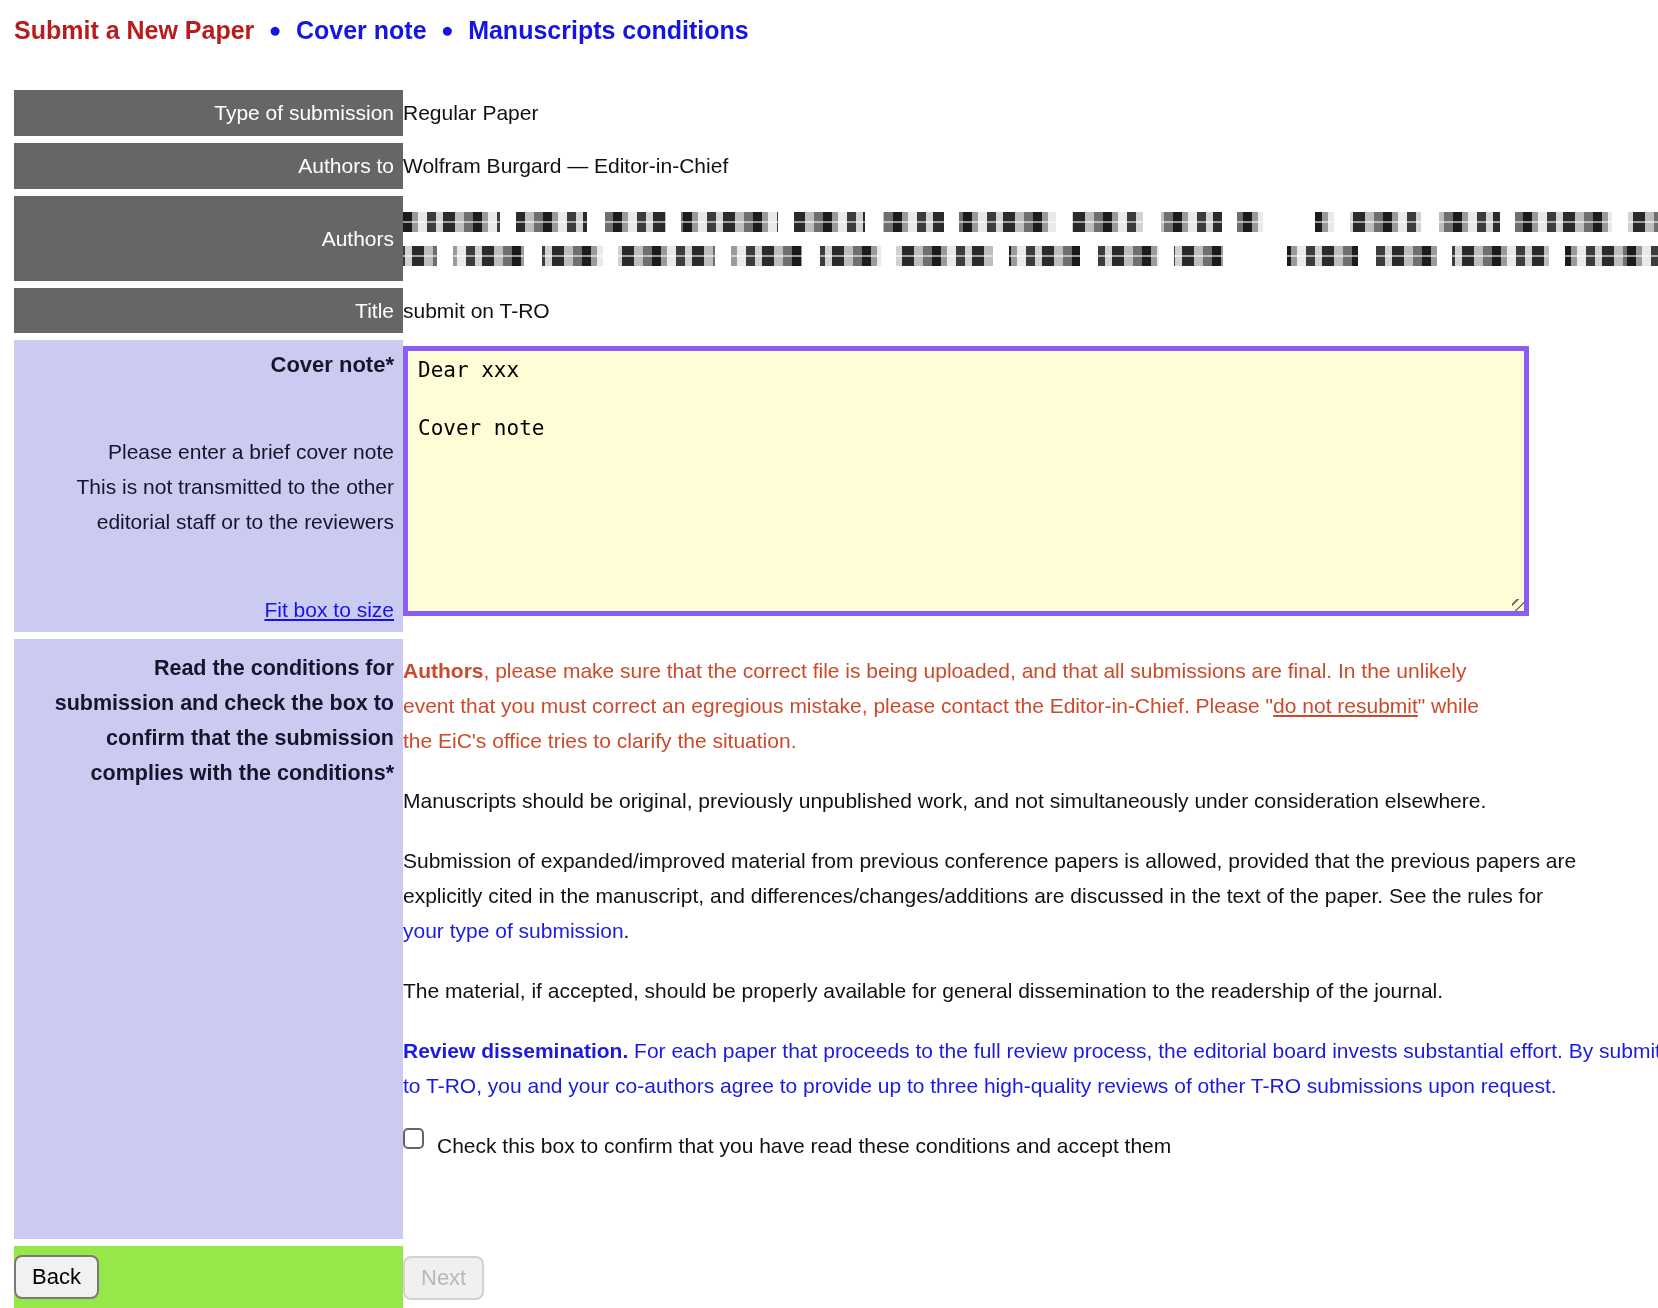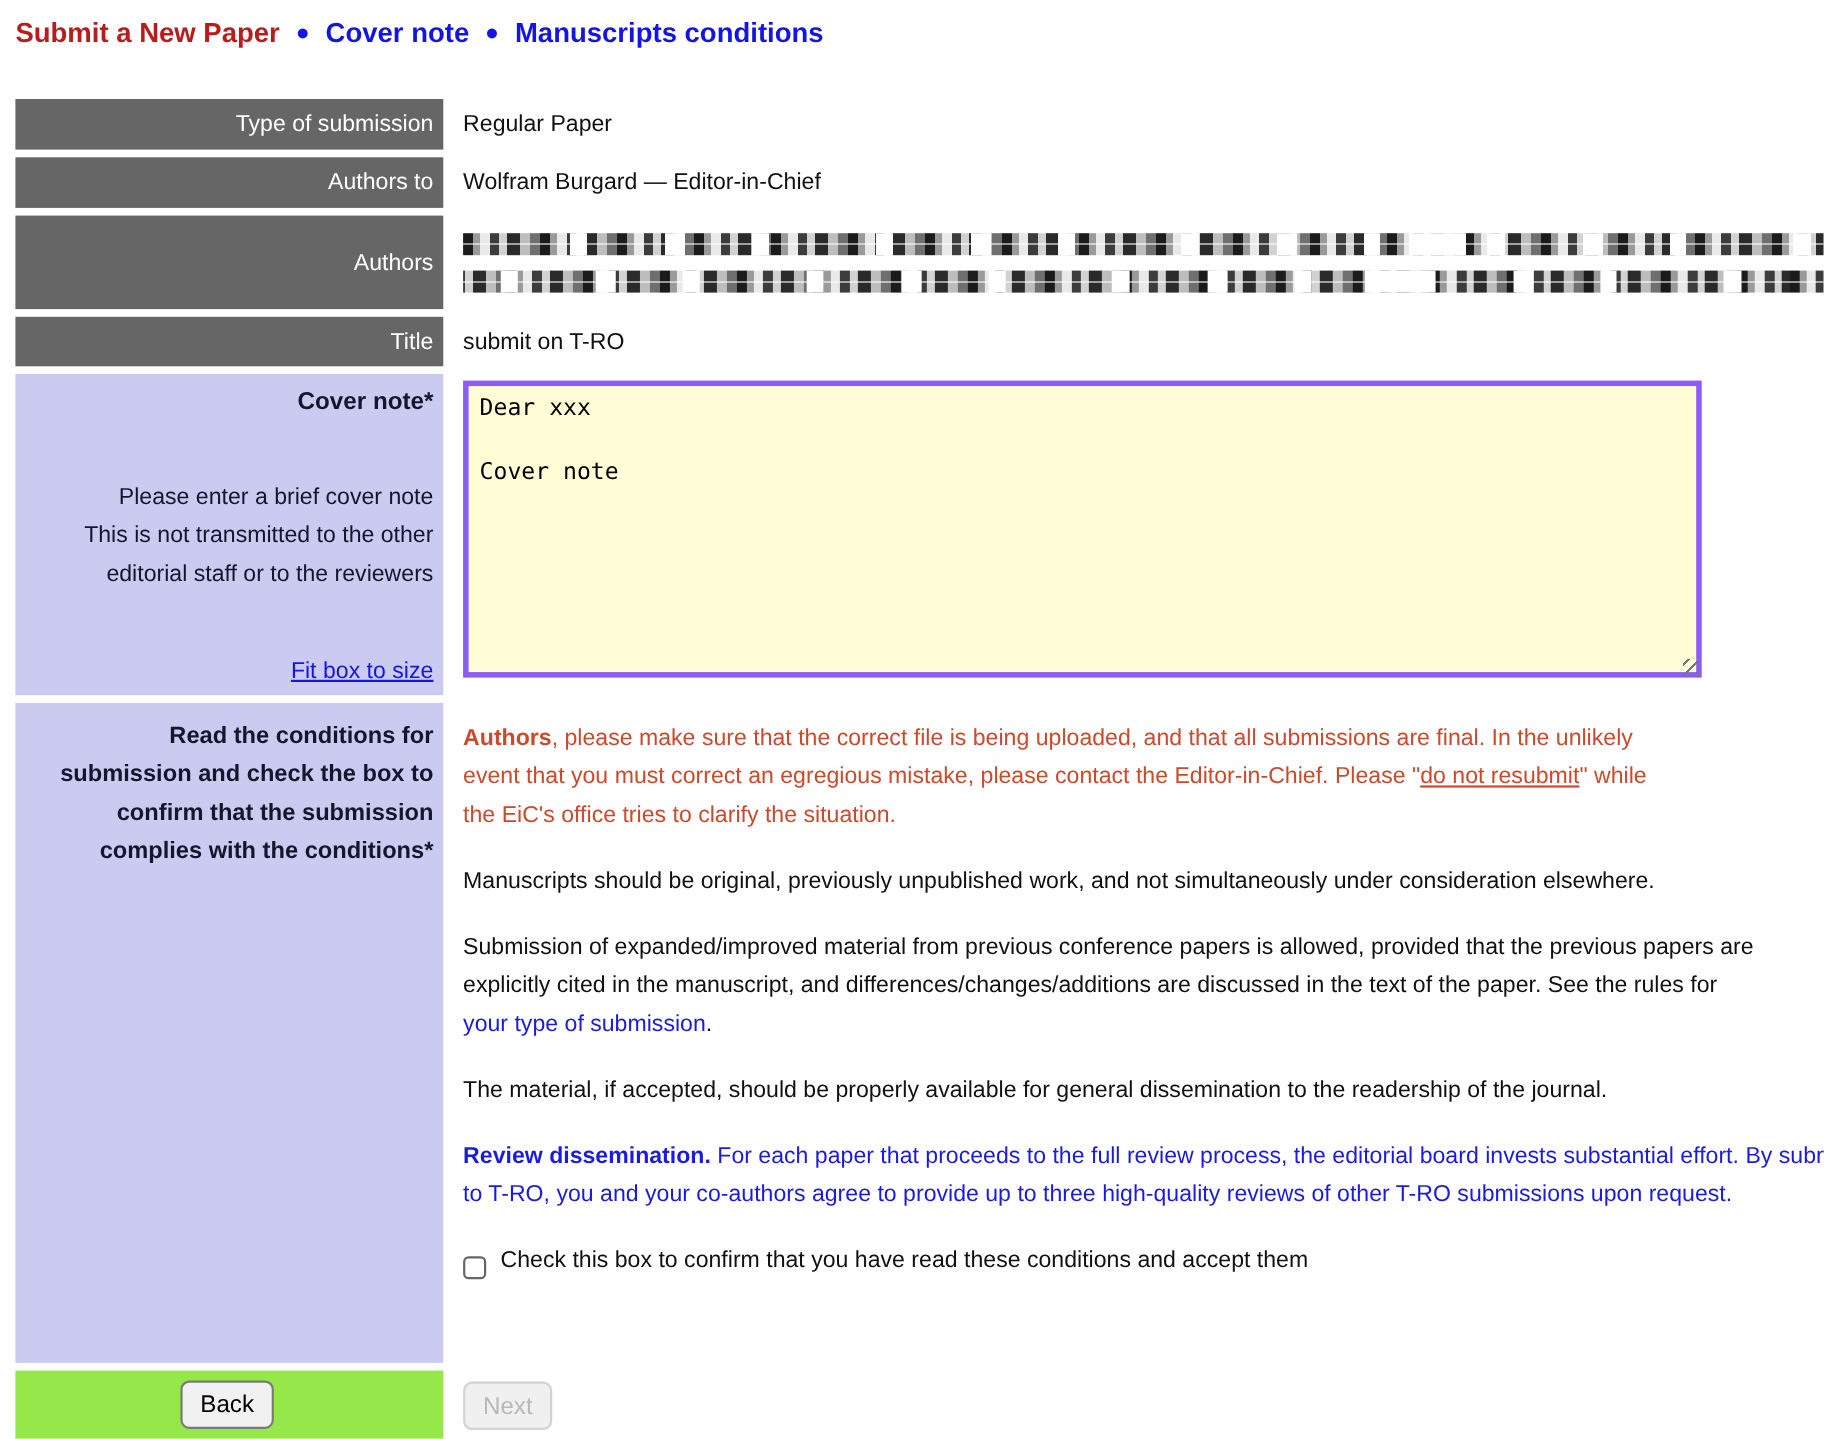--- a/index.html
+++ b/index.html
@@ -12,21 +12,21 @@
   .hdr .dot { color:#1414e6; font-size:21px; margin:0 10px; vertical-align:2px; }
   .hdr a.navlink { font-size:25px; font-weight:bold; color:#1414e6; text-decoration:none; }
 
   
   .form { margin-left:14px; }
   .row { display:flex; margin-bottom:7px; }
   .lc { flex:0 0 389px; width:389px; text-align:right; }
   .lc.gray { background:#666667; color:#fff; display:flex; align-items:center;
              justify-content:flex-end; padding-right:9px; font-size:21px; }
   .lc.lav { background:#cbcbf2; color:#15152c; }
-  .cc { flex:1 1 auto; min-width:0; overflow:hidden; padding-left:18px; }
+  .cc { flex:1 1 auto; min-width:0; overflow:hidden; }
   .vcenter { display:flex; align-items:center; font-size:21px; }
 
   .h46{height:46px} .h85{height:85px} .h45{height:45px} .h292{height:292px}
   .h600{height:600px} .h62{height:62px}
 
   
   .redact-wrap { display:flex; flex-direction:column; justify-content:center; height:85px; width:100%; }
   .redact-line { height:20px; width:100%; margin:7px 0;
     background-image:
       linear-gradient(0deg, transparent 0 9px, rgba(255,255,255,.55) 9px 11px, transparent 11px 20px),
@@ -54,26 +54,26 @@
   .cond-body { padding-top:14px; font-size:21px; line-height:35px; }
   .cond-line { white-space:nowrap; }
   .para { margin-bottom:25px; }
   .red { color:#cc4a2c; }
   .red-b { color:#cc4a2c; font-weight:bold; }
   .red-link { color:#cc4a2c; text-decoration:underline; cursor:pointer; }
   .blue { color:#1b1be0; }
   .blue-b { color:#1b1be0; font-weight:bold; }
   .blue-link { color:#1b1be0; cursor:pointer;text-align:center; }
 
-  .chkrow { display:flex; align-items:flex-end; }
+  .chkrow { display:flex; align-items:flex-start; }
   input.chk { appearance:none; -webkit-appearance:none; width:21px; height:21px;
     border:2px solid #666; border-radius:5px; background:#fff; margin-right:13px; cursor:pointer; }
 
   
-  .lc.green { background:#96e74a; display:flex; align-items:center; justify-content:center; padding-right:4px; }
+  .lc.green { background:#96e74a; display:flex; align-items:center; justify-content:flex-start; padding-right:4px; }
   .btn { font-family:"Liberation Sans", sans-serif; font-size:22px; border-radius:8px; padding:7px 16px; cursor:pointer; }
   .btn.back { background:#f1f1f1; border:2px solid #7a7a7a; color:#000; }
   .btn.next { background:#f0f0f0; border:2px solid #d2d2d2; color:#b8b8b8; cursor:default; margin-top:2px; }
 </style>
 </head>
 <body>
 
 <div class="hdr">
   <span class="t">Submit a New Paper</span>
   <span class="dot">●</span>

